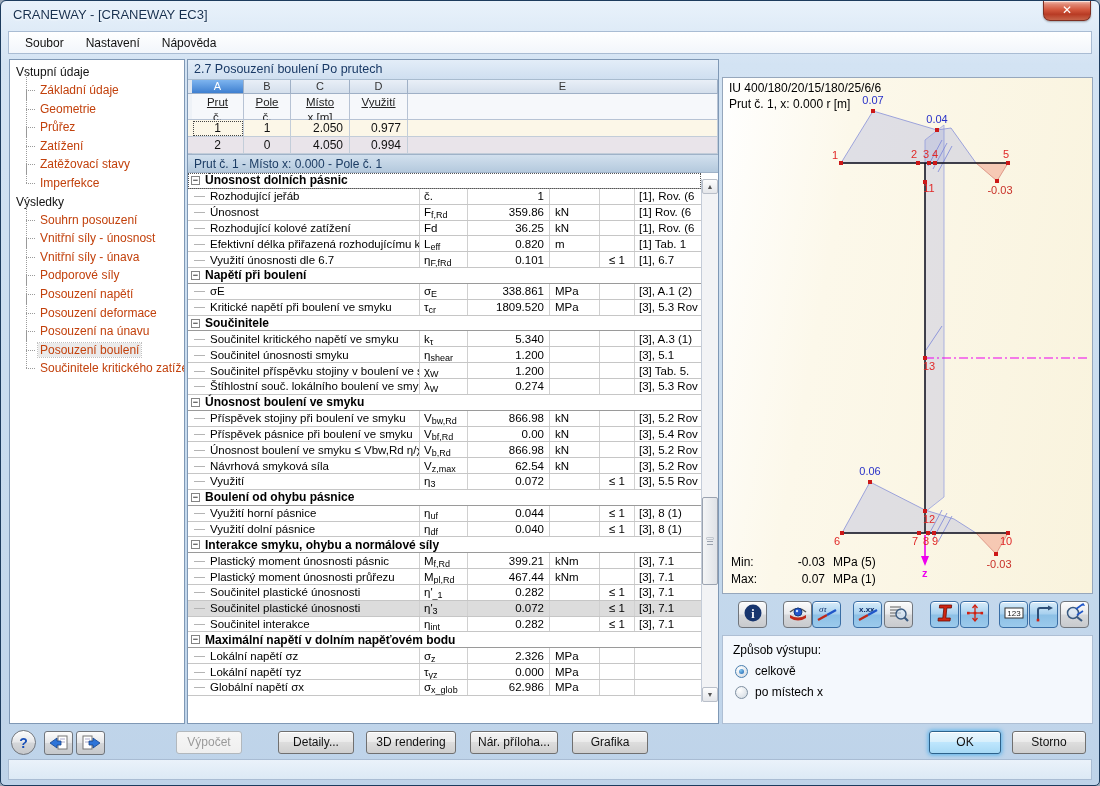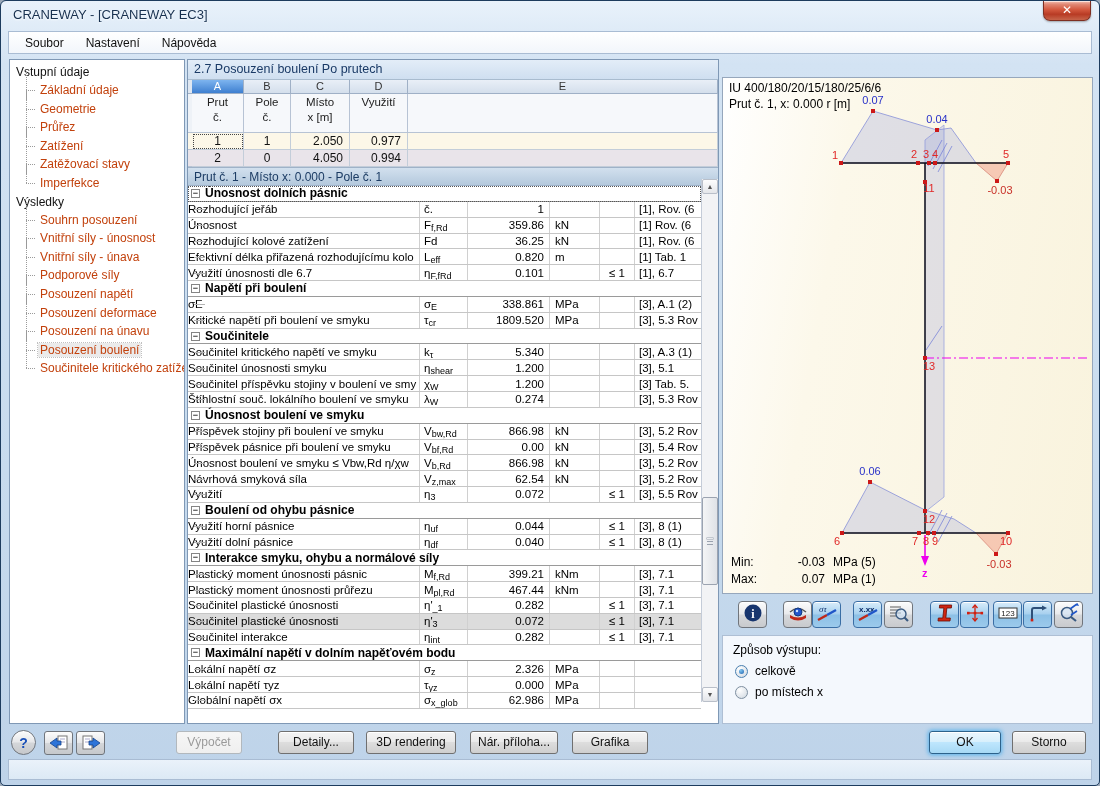--- a/index.html
+++ b/index.html
@@ -32,22 +32,22 @@
   .panel-title{height:19px;line-height:19px;padding-left:6px;color:#1a3a66;font-size:12.5px;
     background:linear-gradient(180deg,#e3edf8,#cfdff0);border-bottom:1px solid #a9bccf;}
   
   .col-letters{display:flex;height:14px;background:#dfe7f1;margin-left:0;}
   .col-letters .sp{width:4px;border-bottom:1px solid #9fb0c6;box-sizing:border-box;}
   .letter-cell{height:14px;line-height:13px;text-align:center;font-size:11px;color:#333;
     border-right:1px solid #9fb0c6;border-bottom:1px solid #9fb0c6;box-sizing:border-box;background:linear-gradient(180deg,#e9eff7,#d4dfec);}
   .letter-cell.active{background:linear-gradient(180deg,#7db4ef,#3e7fd0);color:#fff;}
   .grid-header{display:flex;}
   .grid-header .sp,.grid-row .sp{width:4px;border-bottom:1px solid #b7c3d4;box-sizing:border-box;background:#eef2f7;}
-  .header-cell{height:39px;box-sizing:border-box;border-right:1px solid #b7c3d4;border-bottom:1px solid #b7c3d4;
-    background:#f6f8fb;font-size:11.5px;color:#222;text-align:center;padding-top:1px;line-height:15px;}
+  .header-cell{height:26px;box-sizing:border-box;border-right:1px solid #b7c3d4;border-bottom:1px solid #b7c3d4;
+    background:#f6f8fb;font-size:11.5px;color:#222;text-align:center;padding-top:1px;line-height:15px;text-decoration:underline;}
   .grid-row{display:flex;}
   .grid-cell{height:17px;line-height:16px;box-sizing:border-box;border-right:1px solid #c3cdd9;border-bottom:1px solid #c3cdd9;
     font-size:12px;color:#111;}
   .grid-row.r0 .grid-cell,.grid-row.r0 .sp{background:#fcf7e8;}
   .grid-row.r1 .grid-cell,.grid-row.r1 .sp{background:#e9e4ea;}
   .grid-cell.center{text-align:center;}
   .grid-cell.num{text-align:right;padding-right:6px;}
   .grid-cell.focused{outline:1px dotted #444;outline-offset:-2px;}
   .section-bar{height:19px;line-height:18px;padding-left:6px;color:#1c3c64;font-size:12px;
     background:linear-gradient(180deg,#d2e0ee,#b4c9dd);border-top:1px solid #9fb2c8;border-bottom:1px solid #9fb2c8;box-sizing:border-box;}
@@ -55,21 +55,21 @@
   .detail-wrap{position:relative;height:523px;overflow:hidden;}
   .detail-table{position:absolute;left:0;top:0;width:513px;}
   .detail-group-header,.detail-row{height:15.85px;display:flex;align-items:center;border-bottom:1px solid #c6c6c6;box-sizing:border-box;background:#fff;}
   .detail-group-header{font-weight:bold;font-size:12px;color:#000;padding-left:3px;gap:5px;border-bottom:1px solid #9a9a9a;}
   .detail-group-header.focused{outline:1px dotted #555;outline-offset:-1px;}
   .collapse-box{width:9px;height:9px;border:1px solid #848484;font-size:9px;line-height:7px;text-align:center;color:#333;
     box-sizing:border-box;background:#fff;flex:0 0 auto;}
   .detail-row.hl{background:#dcdcdc;}
   .detail-row>span{height:100%;display:flex;align-items:center;border-right:1px solid #d0d0d0;box-sizing:border-box;
     font-size:11.5px;color:#000;overflow:hidden;white-space:nowrap;}
-  .c-name{width:232px;position:relative;}
+  .c-name{width:232px;padding-left:22px;position:relative;}
   .c-name::before{content:'';position:absolute;left:6px;top:50%;width:11px;border-top:1px solid #b4b4b4;}
   .c-sym{width:48px;padding-left:4px;}
   .c-sym .ss{font-size:9px;position:relative;top:3px;}
   .c-val{width:82px;justify-content:flex-end;padding-right:5px;}
   .c-unit{width:50px;padding-left:5px;}
   .c-lim{width:35px;justify-content:center;}
   .c-ref{flex:1;padding-left:4px;border-right:none !important;}
   
   .vscroll{position:absolute;right:0;top:119px;width:17px;height:523px;background:#f2f3f5;border-left:1px solid #c4ccd8;box-sizing:border-box;}
   .vs-btn{position:absolute;left:0;width:16px;height:15px;background:linear-gradient(180deg,#fdfdfd,#e4e6ea);
@@ -668,21 +668,21 @@
                 <polyline points="9.5,6 12,3 14.5,6" fill="none"></polyline>
                 <polyline points="9.5,16 12,19 14.5,16" fill="none"></polyline>
               </g>
               <g fill="#d02010">
                 <rect x="4" y="9.8" width="2.6" height="2.6"></rect>
                 <rect x="17.5" y="9.8" width="2.6" height="2.6"></rect>
                 <rect x="10.7" y="9.8" width="2.6" height="2.6"></rect>
               </g>
             </svg></span>
         </div>
-        <div class="tool-btn active" style="margin-left: 4px;">
+        <div class="tool-btn active" style="margin-left: 10px;">
           <span><svg width="24" height="22" viewBox="0 0 24 22">
               <rect x="3" y="6" width="18" height="10" fill="#fff" stroke="#333"></rect>
               <text x="12" y="14" font-size="8" fill="#222" text-anchor="middle">123</text>
             </svg></span>
         </div>
         <div class="tool-btn active" style="margin-left: 1px;">
           <span><svg width="24" height="22" viewBox="0 0 24 22">
               <path d="M6 18 V8 Q6 6 8 6 H16" fill="none" stroke="#2d4f78" stroke-width="2"></path>
               <polygon points="16,3.5 21,6 16,8.5" fill="#2d4f78"></polygon>
               <rect x="4.7" y="16.8" width="2.6" height="2.6" fill="#d02010"></rect>

